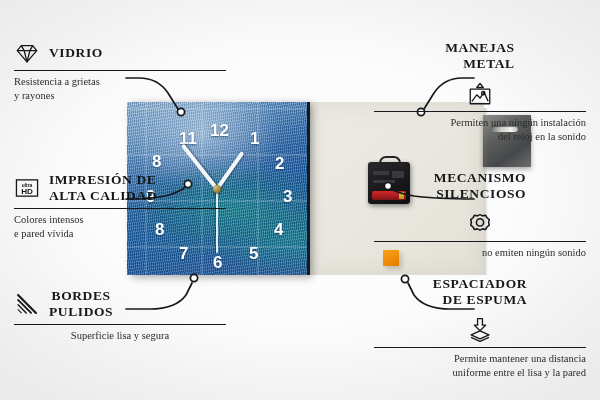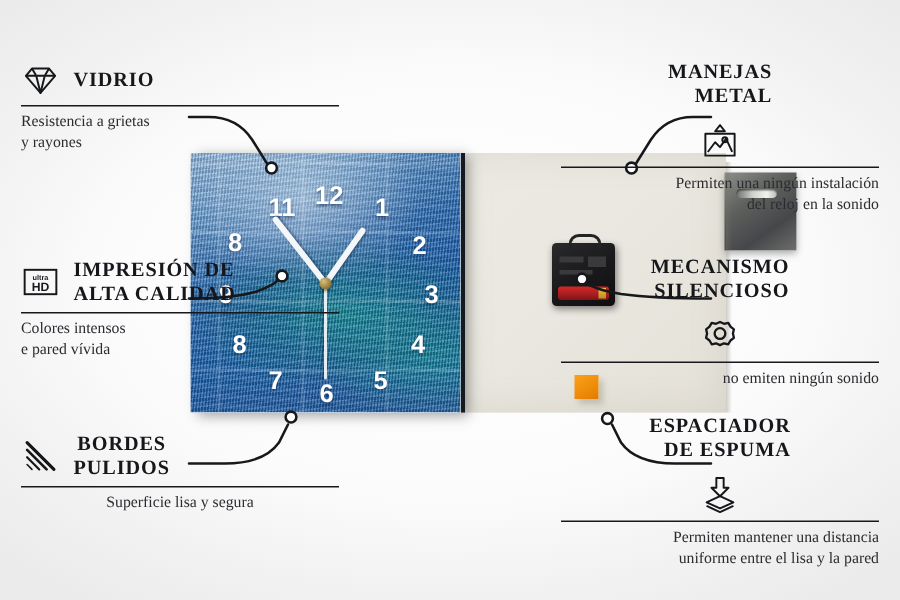--- a/index.html
+++ b/index.html
@@ -338,18 +338,18 @@
       <svg class="ic" viewBox="0 0 32 32">
         <g fill="none" stroke="#15171a" stroke-width="1.6" stroke-linejoin="round">
           <path d="M13,2 L19,2 L19,10 L23,10 L16,17 L9,10 L13,10 Z"></path>
           <path d="M16,17 L27,22 L16,27 L5,22 Z"></path>
           <path d="M5,25 L16,30 L27,25"></path>
         </g>
       </svg>
     </div>
     <div class="rule"></div>
     <div class="desc">
-      <div>Permiten mantener una distancia</div>
+      <div>Permite mantener una distancia</div>
       <div>uniforme entre el lisa y la pared</div>
     </div>
   </div>
 
 </div>
 
 </body></html>

